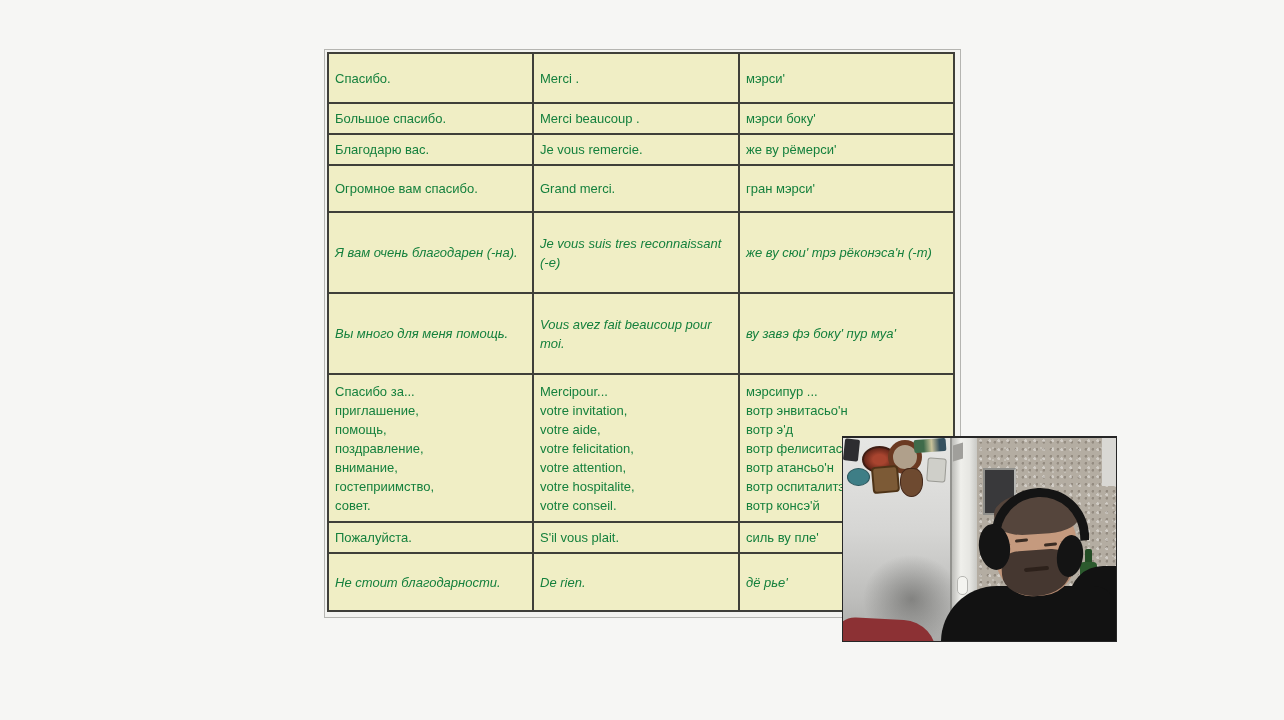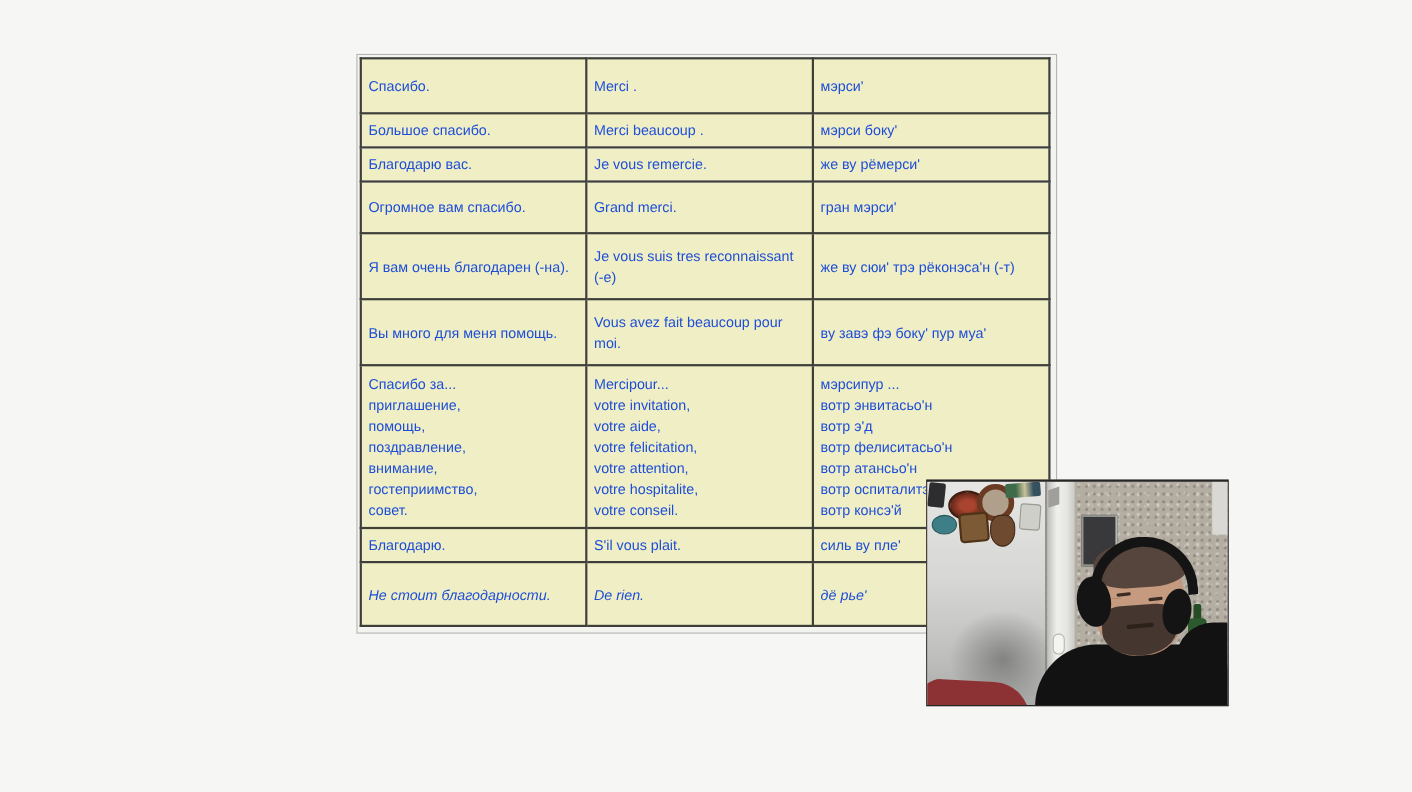--- a/index.html
+++ b/index.html
@@ -17,28 +17,28 @@
     padding:2px 5px 5px 2px;
   }
   table.phrases{
     border-collapse:collapse;table-layout:fixed;width:626px;
   }
   table.phrases td{
     background:#f0eec5;
     border:2px solid #3f3f39;
     vertical-align:middle;
     padding:4px 6px;
-    font-size:13px;line-height:19px;color:#1d4ed8;
+    font-size:13px;line-height:19px;color:#15803d;
     white-space:pre-line;
     overflow:hidden;
   }
   tr.h-std{height:31px;}
   tr.h-r1{height:50px;}
   tr.h-r4{height:47px;margin-left:24px;}
-  tr.h-2l{height:60px;}
+  tr.h-2l{height:81px;font-style:italic;}
   tr.h-big{height:148px;margin-left:19px;}
   tr.h-r10{height:58px;font-style:italic;}
 
   
   .webcam{
     position:absolute;left:842px;top:436px;width:273px;height:203px;
     overflow:hidden;border:1px solid #262626;border-top-width:2px;
     background:#b6afa4;z-index:10;
   }
   .webcam *{position:absolute;}
@@ -151,21 +151,21 @@
 votre conseil.</td>
         <td>мэрсипур ...
 вотр энвитасьо'н
 вотр э'д
 вотр фелиситасьо'н
 вотр атансьо'н
 вотр оспиталитэ'
 вотр консэ'й</td>
       </tr>
       <tr class="h-std">
-        <td>Благодарю.</td>
+        <td>Пожалуйста.</td>
         <td>S'il vous plait.</td>
         <td>силь ву пле'</td>
       </tr>
       <tr class="h-r10">
         <td>Не стоит благодарности.</td>
         <td>De rien.</td>
         <td>дё рье'</td>
       </tr>
     </tbody>
   </table>

